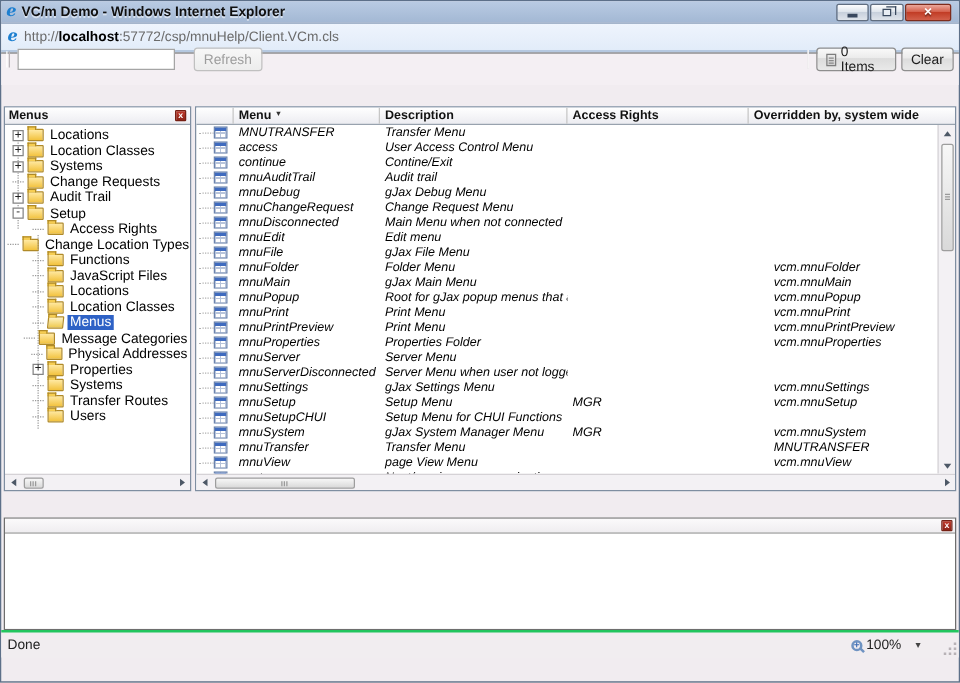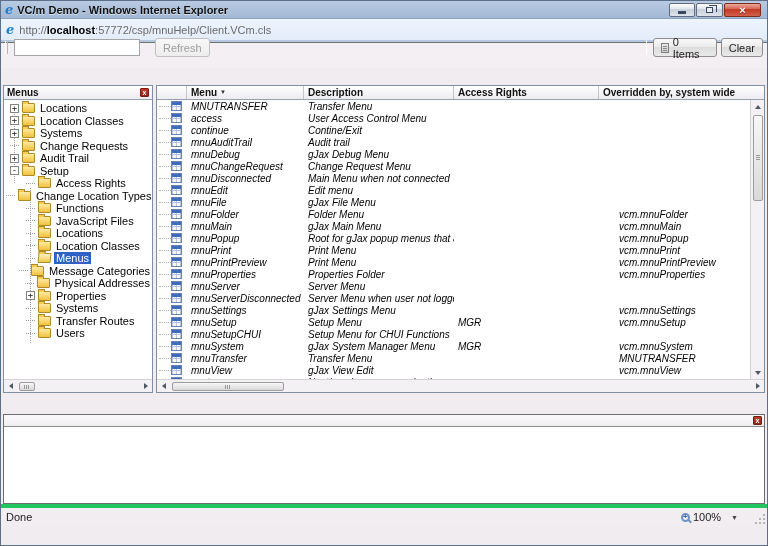--- a/index.html
+++ b/index.html
@@ -107,21 +107,21 @@
   .arr-left { border-top:3px solid transparent; border-bottom:3px solid transparent; border-right:4px solid #4d5866; }
   .arr-right { border-top:3px solid transparent; border-bottom:3px solid transparent; border-left:4px solid #4d5866; }
 
   
   .splitter { height:4px; }
   .bottom-panel { height:90px; margin:0 2px; border:1px solid #6e6e6e; background:#fff; display:flex; flex-direction:column; }
   .bp-header { height:12px; background:linear-gradient(#fbfafb,#efedf0); border-bottom:1px solid #8e8e8e; display:flex; align-items:center; justify-content:flex-end; padding:0 2px; }
   .bp-content { flex:1; background:#fff; }
 
   
-  .statusbar { height:22px; background:#f1edf0; border-top:4px solid #22c55e; display:flex; align-items:center; padding:0 5px; font-size:11px; color:#222; position:relative; }
+  .statusbar { height:22px; background:#f1edf0; border-top:2px solid #22c55e; display:flex; align-items:center; padding:0 5px; font-size:11px; color:#222; position:relative; }
   .status-right { margin-left:auto; display:flex; align-items:center; margin-right:24px; }
   .zoom-icon { width:9px; height:9px; border:2px solid #6f93c2; border-radius:50%; position:relative; display:inline-block; margin-right:3px; }
   .zoom-icon::before { content:"+"; position:absolute; left:0px; top:-3px; font-size:8px; font-weight:bold; color:#3d6db5; line-height:9px; }
   .zoom-icon::after { content:""; position:absolute; width:5px; height:2px; background:#6f93c2; transform:rotate(45deg); right:-4px; bottom:-2px; }
   .zoom-caret { font-size:7px; color:#444; margin-left:10px; }
   .resize-grip { position:absolute; right:2px; bottom:2px; width:2px; height:2px; background:#b8b2b6; box-shadow:-4px 0 0 #b8b2b6,-8px 0 0 #b8b2b6,0 -4px 0 #b8b2b6,-4px -4px 0 #b8b2b6,0 -8px 0 #b8b2b6; }
 </style>
 </head>
 <body>
 
@@ -568,21 +568,21 @@
               <span class="cell cell-desc">Transfer Menu</span>
               <span class="cell cell-access"></span>
               <span class="cell cell-over">MNUTRANSFER</span>
             </div>
             <div class="grid-row">
               <span class="cell cell-icon">
                 <span class="dotstub"></span>
                 <span class="menuicon"></span>
               </span>
               <span class="cell cell-menu">mnuView</span>
-              <span class="cell cell-desc">gJax View Edit</span>
+              <span class="cell cell-desc">page View Menu</span>
               <span class="cell cell-access"></span>
               <span class="cell cell-over">vcm.mnuView</span>
             </div>
             <div class="grid-row">
               <span class="cell cell-icon">
                 <span class="dotstub"></span>
                 <span class="menuicon"></span>
               </span>
               <span class="cell cell-menu">nextpage</span>
               <span class="cell cell-desc">Next/previous page navigation</span>

